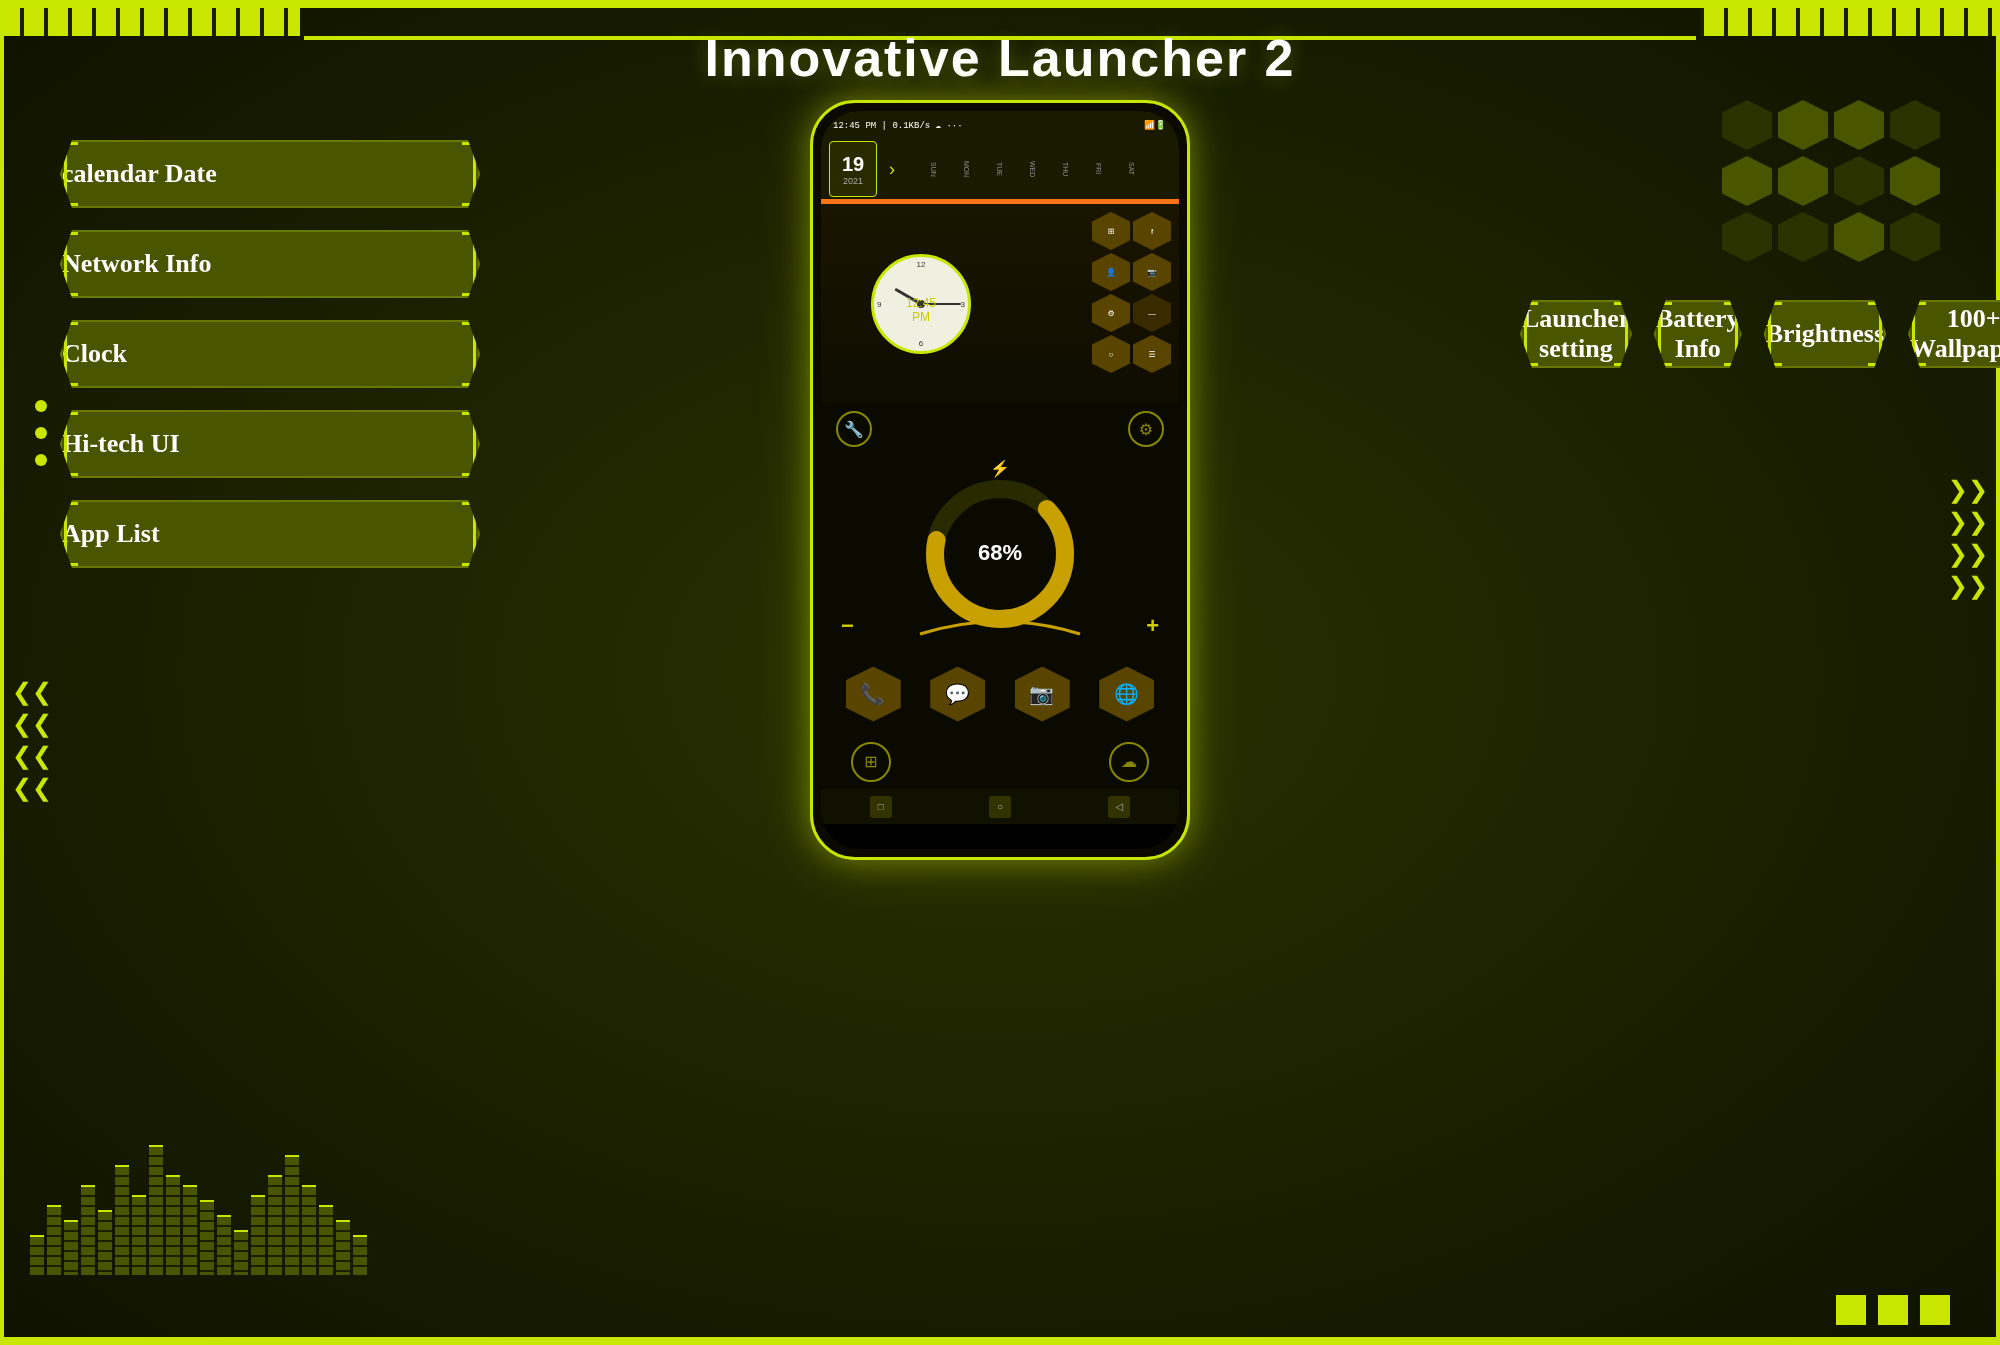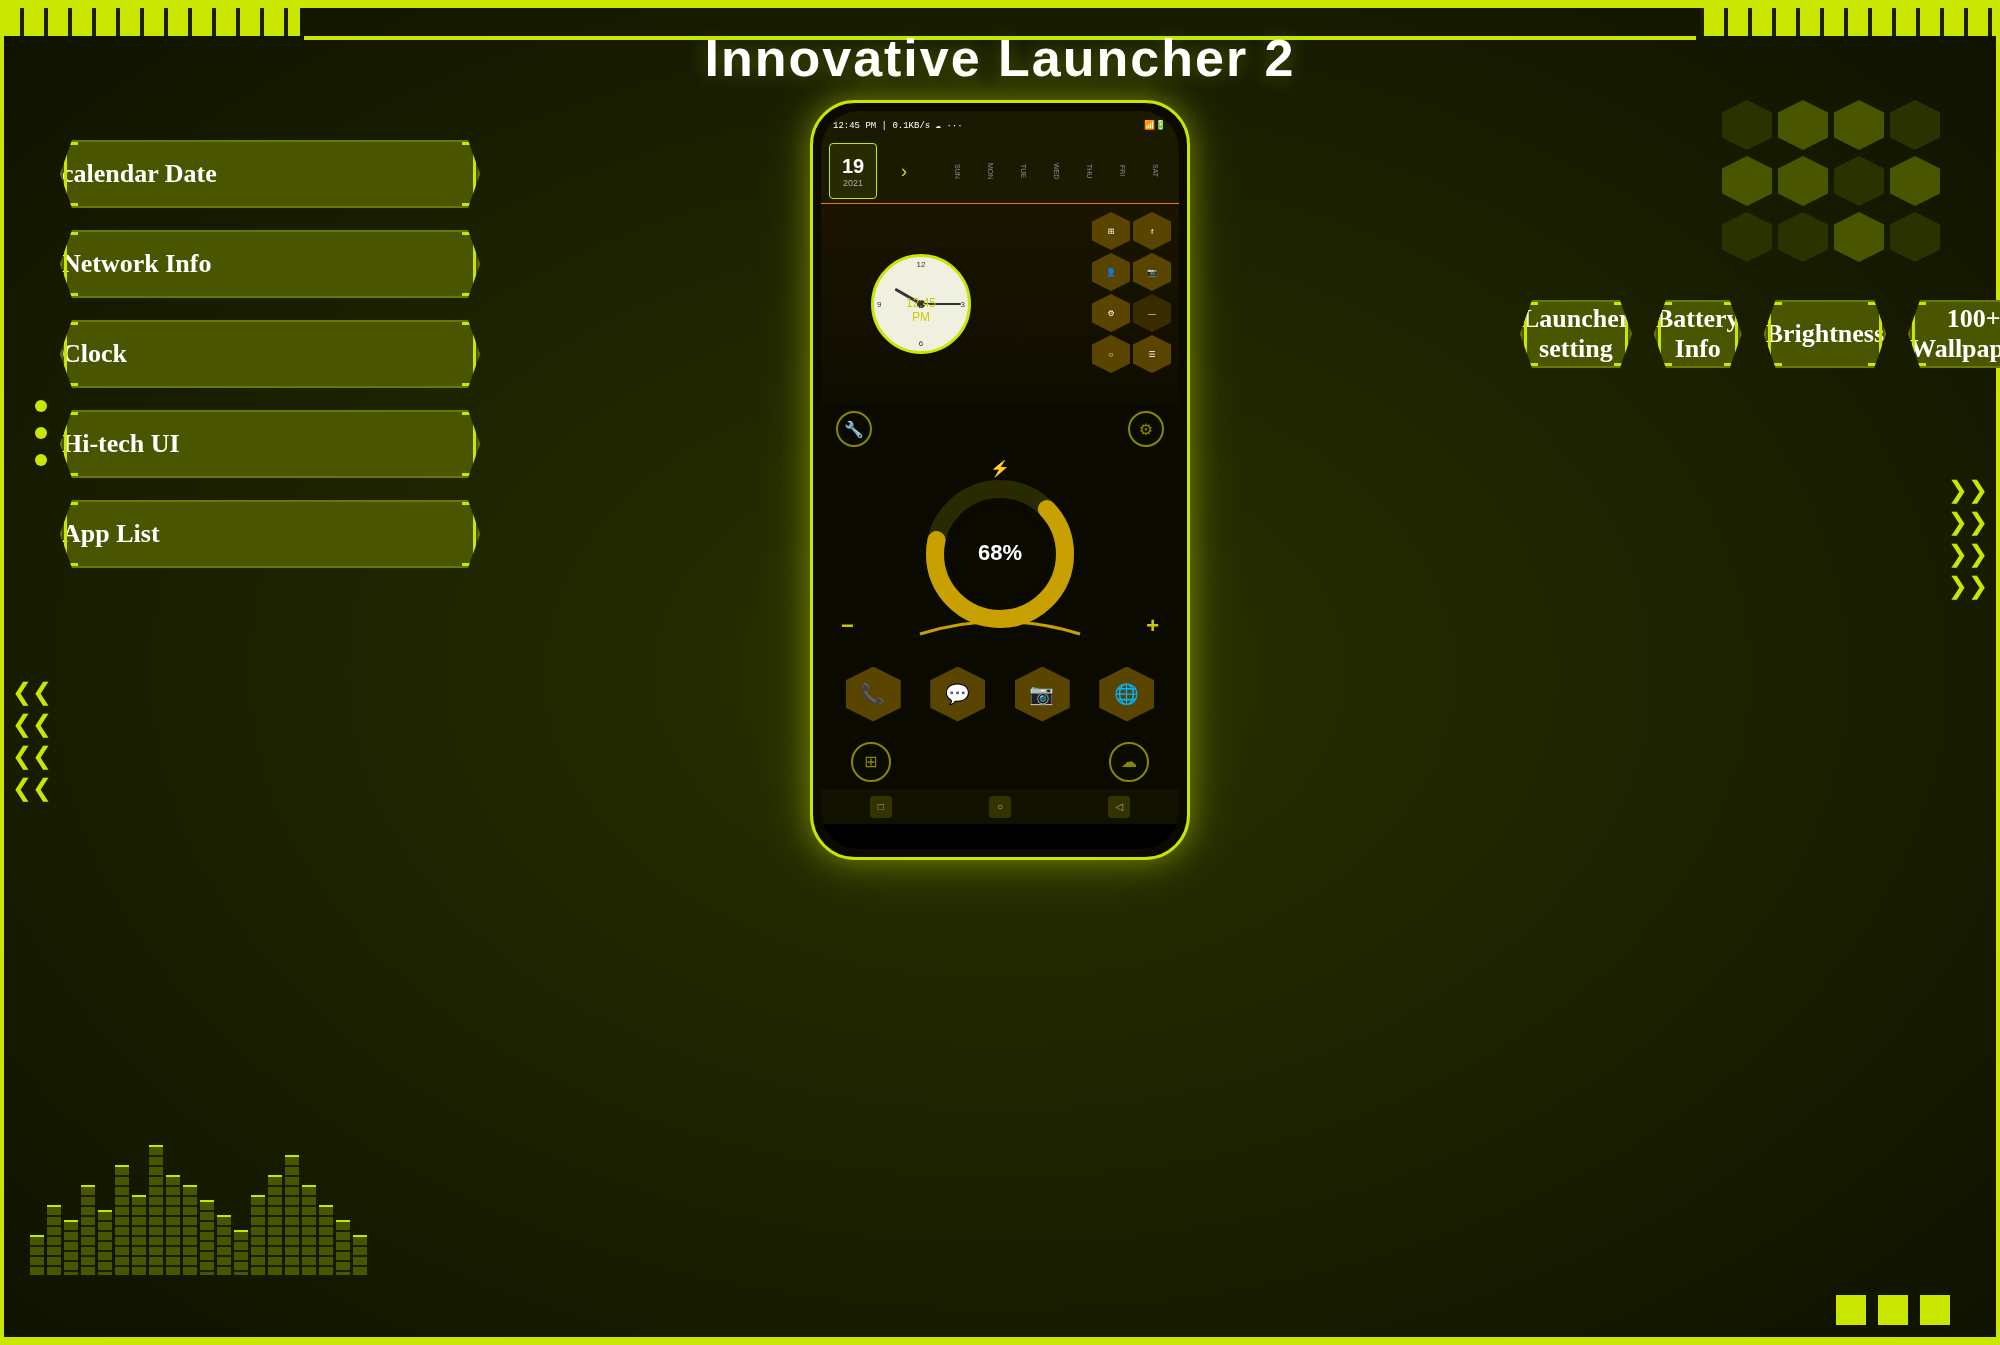--- a/index.html
+++ b/index.html
@@ -164,25 +164,25 @@
       padding: 0 12px;
       font-size: 9px;
       color: #ffffff;
       font-family: Liberation Mono, monospace;
     }
 
     
     .calendar-row {
       background: #1a1a00;
       height: 65px;
-      border-bottom: 1px solid #f97316;
+      border-bottom: 5px solid #f97316;
       display: flex;
       align-items: center;
       padding: 4px 8px;
-      gap: 24px;
+      gap: 12px;
     }
 
     .date-box {
       background: #2a2a00;
       border: 1px solid #c8e600;
       width: 48px;
       height: 56px;
       display: flex;
       flex-direction: column;
       align-items: center;

